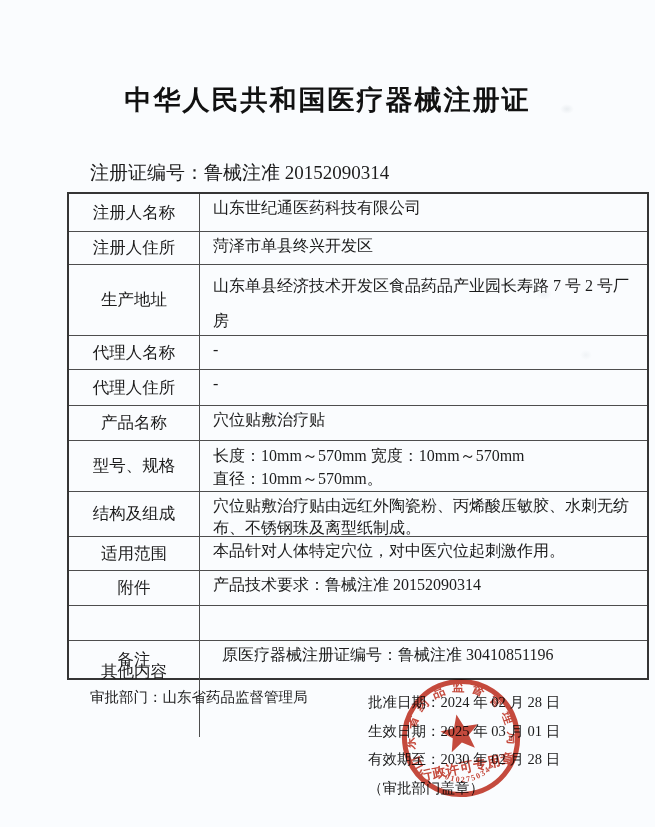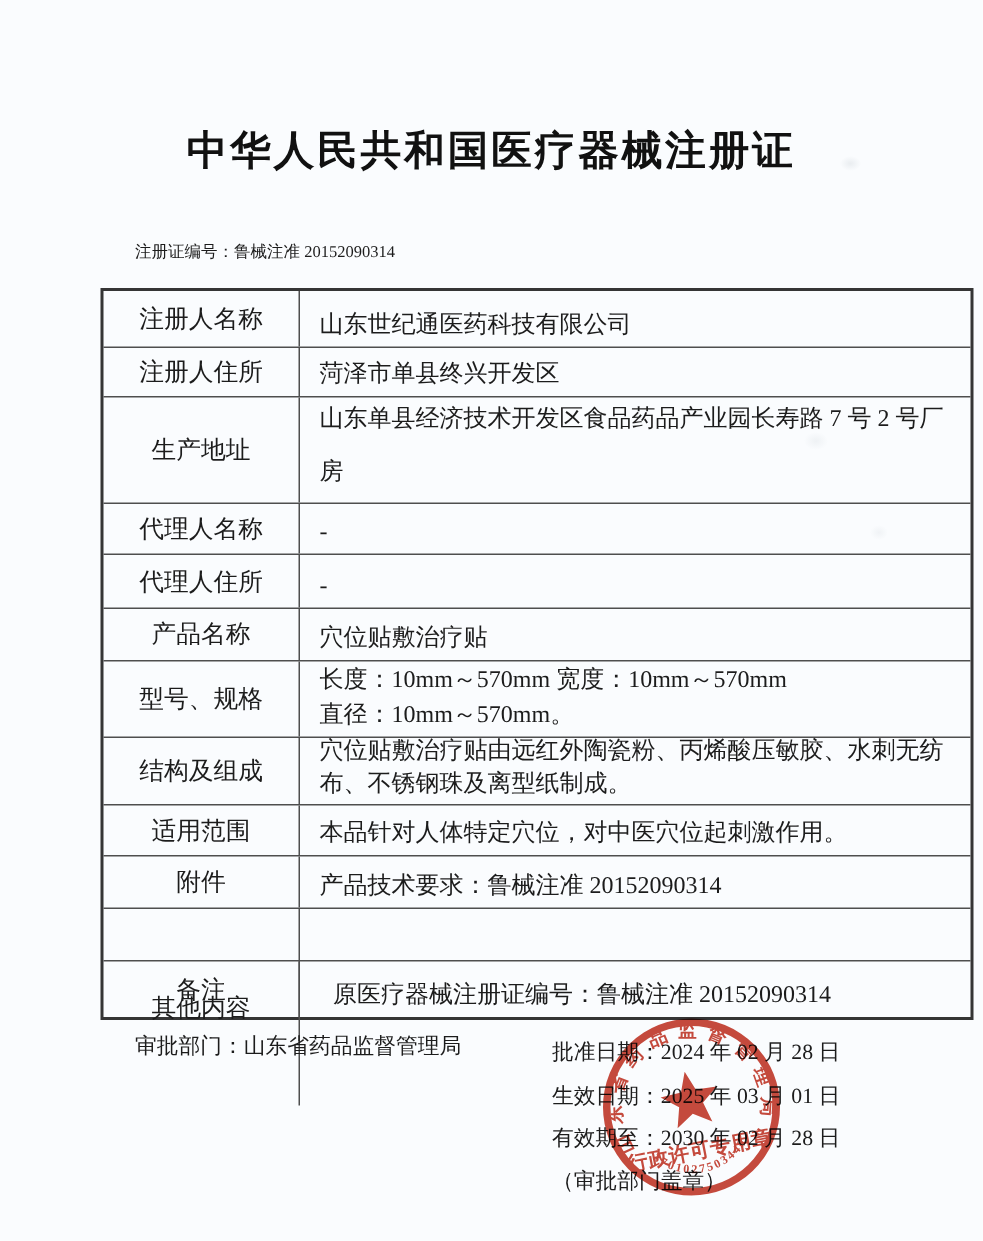--- a/index.html
+++ b/index.html
@@ -15,41 +15,41 @@
 
   .doc-title {
     position:absolute; top:60px; left:0; width:100%;
     text-align:center;
     font-size:27px; font-weight:700; letter-spacing:2px;
     color:#111;
   }
 
   .cert-line {
     position:absolute; top:138px; left:90px;
-    font-size:11px;
+    font-size:19px;
   }
 
   .cert-table {
     position:absolute; top:170px; left:67px; width:582px;
     border:2px solid #353535;
     background:transparent;
   }
   .row { display:flex; border-top:1px solid #4e4e4e; }
   .row:first-child { border-top:none; }
   .cell-label {
     width:131px; flex:0 0 131px;
     display:flex; align-items:center; justify-content:center;
     text-align:center;
     border-right:1px solid #4e4e4e;
     font-size:16.5px;
     padding:2px 4px;
   }
   .cell-value {
     flex:1;
-    display:flex; flex-direction:column; justify-content:flex-end;
+    display:flex; flex-direction:column; justify-content:flex-start;
     padding:3px 4px 3px 13px;
     font-size:16px; line-height:22px;
   }
   .row:nth-child(1)  { height:37px; }
   .row:nth-child(2)  { height:33px; }
   .row:nth-child(3)  { height:71px; }
   .row:nth-child(3) .cell-value { line-height:35px; }
   .row:nth-child(4)  { height:34px; }
   .row:nth-child(5)  { height:36px; }
   .row:nth-child(6)  { height:35px; }
@@ -161,21 +161,21 @@
     </div>
     <div class="row">
       <div class="cell-label">其他内容</div>
       <div class="cell-value">
           <div></div>
         </div>
     </div>
     <div class="row">
       <div class="cell-label">备注</div>
       <div class="cell-value">
-          <div>原医疗器械注册证编号：鲁械注准 20152090314</div>
+          <div>原医疗器械注册证编号：鲁械注准 30410851196</div>
         </div>
     </div>
   </div>
 
   <div class="footer-dept">审批部门：山东省药品监督管理局</div>
 
   <div class="footer-dates">
     <div>批准日期：2024 年 02 月 28 日</div>
     <div>生效日期：2025 年 03 月 01 日</div>
     <div>有效期至：2030 年 02 月 28 日</div>

